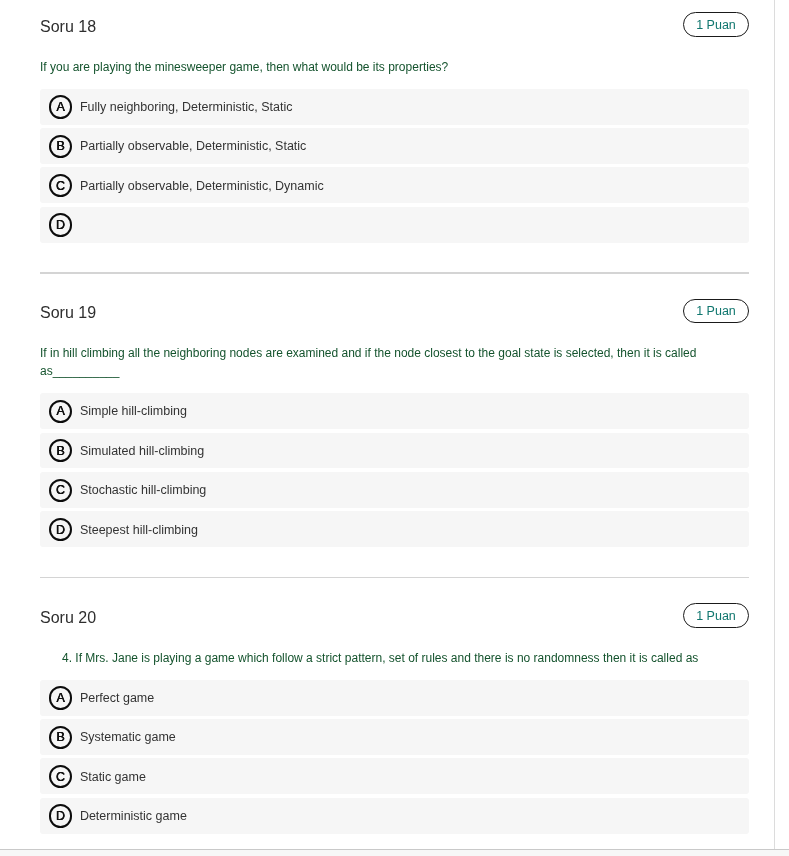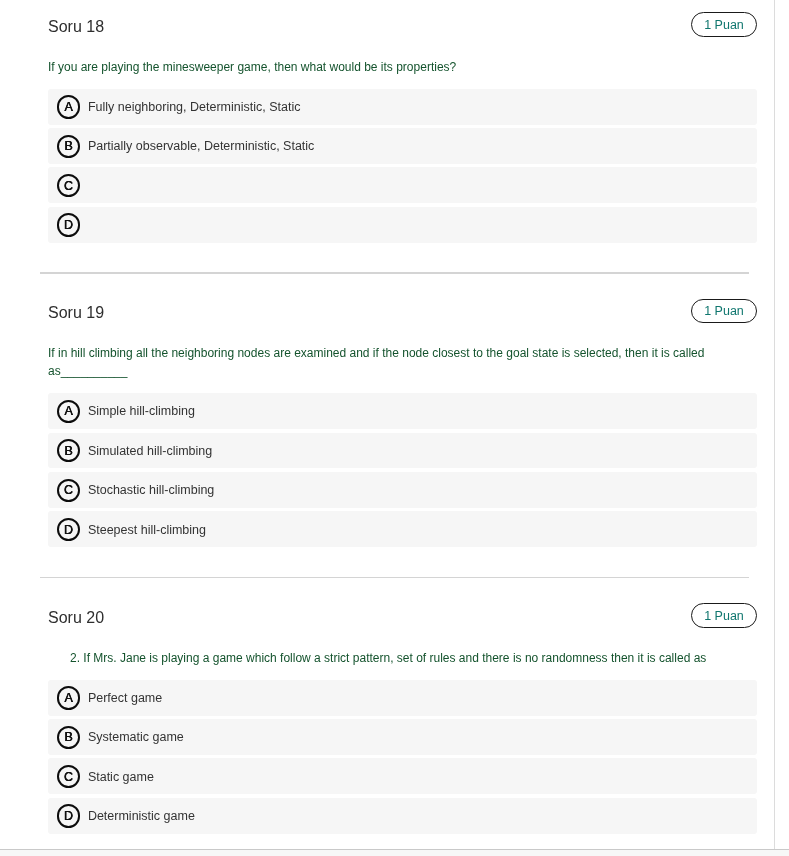--- a/index.html
+++ b/index.html
@@ -11,21 +11,21 @@
     overflow: hidden;
   }
   .page { position:relative; width:789px; height:856px; background:#fff; overflow:hidden; }
   .q-title, .badge, .q-text, .opt, .opt-letter, .opt-label, .opt-letter span { filter: blur(0px); }
   .scroll-pane { position:absolute; left:0; top:0; width:774px; height:849px; background:#fff; overflow:hidden; }
   .vline { position:absolute; left:773.6px; top:0; width:1.6px; height:849px; background:#dcdcdc; }
   .hline { position:absolute; left:0; top:849px; width:789px; height:1px; background:#c9c9c9; }
   .belowbar { position:absolute; left:0; top:850px; width:789px; height:6px; background:#f7f7f7; }
 
   .qwrap { position:absolute; left:40px; top:18.8px; width:709px; }
-  .question { position:relative; width:709px;margin-left:8px; }
+  .question { position:relative; width:709px; }
   .q-head { position:relative; height:25px; }
   .q-title { position:absolute; left:0px; top:-0.9px; font-size:16px; font-weight:400; color:#2e2e2e; }
   .badge {
     position:absolute; right:0; top:-6.7px; width:66px; height:24.5px;
     border:1.25px solid #1a1a1a; border-radius:13px; box-sizing:border-box;
     font-size:12.5px; color:#0f766e;
     display:flex; align-items:center; justify-content:center;
     line-height:1; padding-top:1.6px;
   }
   .q-text { margin-top:14.2px; font-size:12px; color:#14532d; line-height:18px; width:709px; }
@@ -73,20 +73,21 @@
           <div class="opt">
             <div class="opt-letter">
                 <span>B</span>
               </div>
             <div class="opt-label">Partially observable, Deterministic, Static</div>
           </div>
           <div class="opt">
             <div class="opt-letter">
                 <span>C</span>
               </div>
+            <div class="opt-label">Partially observable, Deterministic, Dynamic</div>
           </div>
           <div class="opt">
             <div class="opt-letter">
                 <span>D</span>
               </div>
           </div>
         </div>
       </div>
       <div class="divider" style="margin-top:29.7px;"></div>
 
@@ -123,21 +124,21 @@
           </div>
         </div>
       </div>
       <div class="divider" style="margin-top:29.7px;"></div>
 
       <div class="question" style="margin-top:31.7px;">
         <div class="q-head">
           <div class="q-title">Soru 20</div>
           <div class="badge">1 Puan</div>
         </div>
-        <div class="q-text numbered">2. If Mrs. Jane is playing a game which follow a strict pattern, set of rules and there is no randomness then it is called as</div>
+        <div class="q-text numbered">4. If Mrs. Jane is playing a game which follow a strict pattern, set of rules and there is no randomness then it is called as</div>
         <div class="options">
           <div class="opt">
             <div class="opt-letter">
                 <span>A</span>
               </div>
             <div class="opt-label">Perfect game</div>
           </div>
           <div class="opt">
             <div class="opt-letter">
                 <span>B</span>

